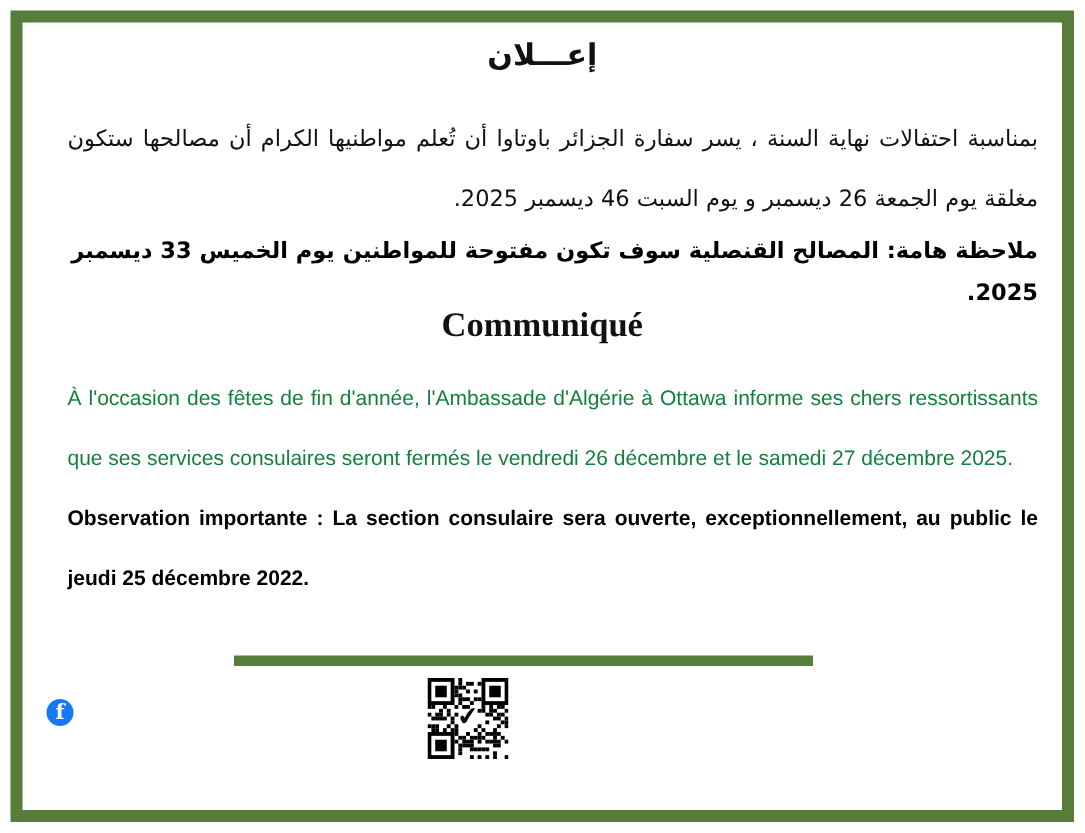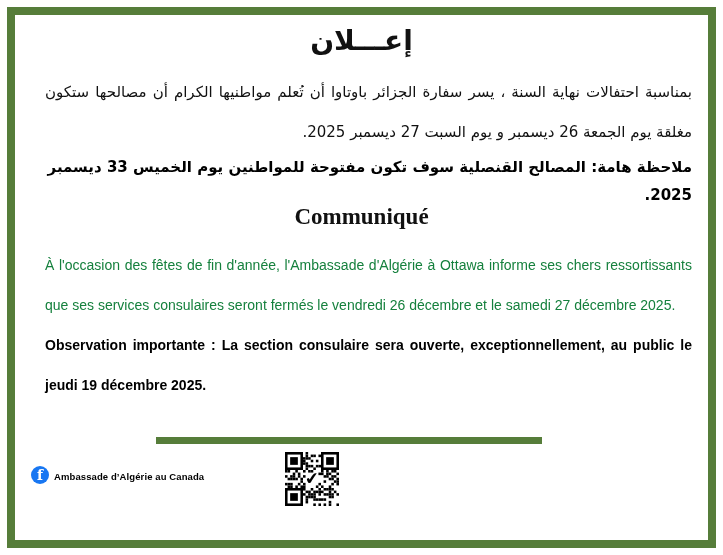--- a/index.html
+++ b/index.html
@@ -3,21 +3,21 @@
 <meta charset="utf-8">
 <style>
   html,body{margin:0;padding:0;}
   body{
     width:723px;height:555px;position:relative;background:#ffffff;
     font-family:"Liberation Sans",sans-serif;color:#000;overflow:hidden;
   }
   .frame{position:absolute;inset:7px;border:8px solid #567d3a;pointer-events:none;}
   .title-ar{
     position:absolute;top:24px;left:0;right:0;text-align:center;direction:rtl;
-    font-family:"DejaVu Sans",sans-serif;font-weight:bold;font-size:28px;color:#111;
+    font-family:"DejaVu Sans",sans-serif;font-weight:bold;font-size:20px;color:#111;
   }
   .ar-body{
     position:absolute;top:72px;left:45px;width:647px;direction:rtl;
     text-align:justify;font-family:"DejaVu Sans",sans-serif;
     font-size:15px;line-height:40px;color:#111;
   }
   .ar-note{
     position:absolute;top:153px;left:45px;width:647px;direction:rtl;text-align:right;
     font-family:"DejaVu Sans",sans-serif;font-weight:bold;font-size:15px;line-height:28px;color:#000;
   }
@@ -49,35 +49,34 @@
     font-family:"DejaVu Sans",sans-serif;
   }
 </style>
 </head>
 <body>
 
 <div class="frame"></div>
 
 <div class="title-ar">إعـــلان</div>
 
-<div class="ar-body">بمناسبة احتفالات نهاية السنة ، يسر سفارة الجزائر باوتاوا أن تُعلم مواطنيها الكرام أن مصالحها  ستكون مغلقة يوم الجمعة 26 ديسمبر  و يوم السبت 27 ديسمبر 2025.</div>
+<div class="ar-body">بمناسبة احتفالات نهاية السنة ، يسر سفارة الجزائر باوتاوا أن تُعلم مواطنيها الكرام أن مصالحها  ستكون مغلقة يوم الجمعة 26 ديسمبر  و يوم السبت 46 ديسمبر 2025.</div>
 
 <div class="ar-note">ملاحظة هامة: المصالح القنصلية سوف تكون مفتوحة للمواطنين يوم الخميس 33 ديسمبر 2025.</div>
 
 <div class="fr-title">Communiqué</div>
 
 <div class="fr-body">À l'occasion des fêtes de fin d'année, l'Ambassade d'Algérie à Ottawa informe ses chers ressortissants que ses services consulaires seront fermés le vendredi 26 décembre et le samedi 27 décembre 2025.</div>
 
-<div class="fr-note">Observation importante : La section consulaire sera ouverte, exceptionnellement, au public le jeudi 19 décembre 2025.</div>
+<div class="fr-note">Observation importante : La section consulaire sera ouverte, exceptionnellement, au public le jeudi 25 décembre 2022.</div>
 
 <div class="divider"></div>
 
 <div class="fb-row">
   <div class="fb-icon">f</div>
-  <div class="fb-label">Ambassade d’Algérie au Canada</div>
 </div>
 
 <div class="qr">
   <svg viewBox="0 0 52.5 52.5" xmlns="http://www.w3.org/2000/svg">
       <rect x="20" y="0" width="2.5" height="2.5" fill="#000"></rect>
       <rect x="20" y="2.5" width="2.5" height="2.5" fill="#000"></rect>
       <rect x="25" y="2.5" width="2.5" height="2.5" fill="#000"></rect>
       <rect x="27.5" y="2.5" width="2.5" height="2.5" fill="#000"></rect>
       <rect x="32.5" y="2.5" width="2.5" height="2.5" fill="#000"></rect>
       <rect x="17.5" y="5" width="2.5" height="2.5" fill="#000"></rect>

